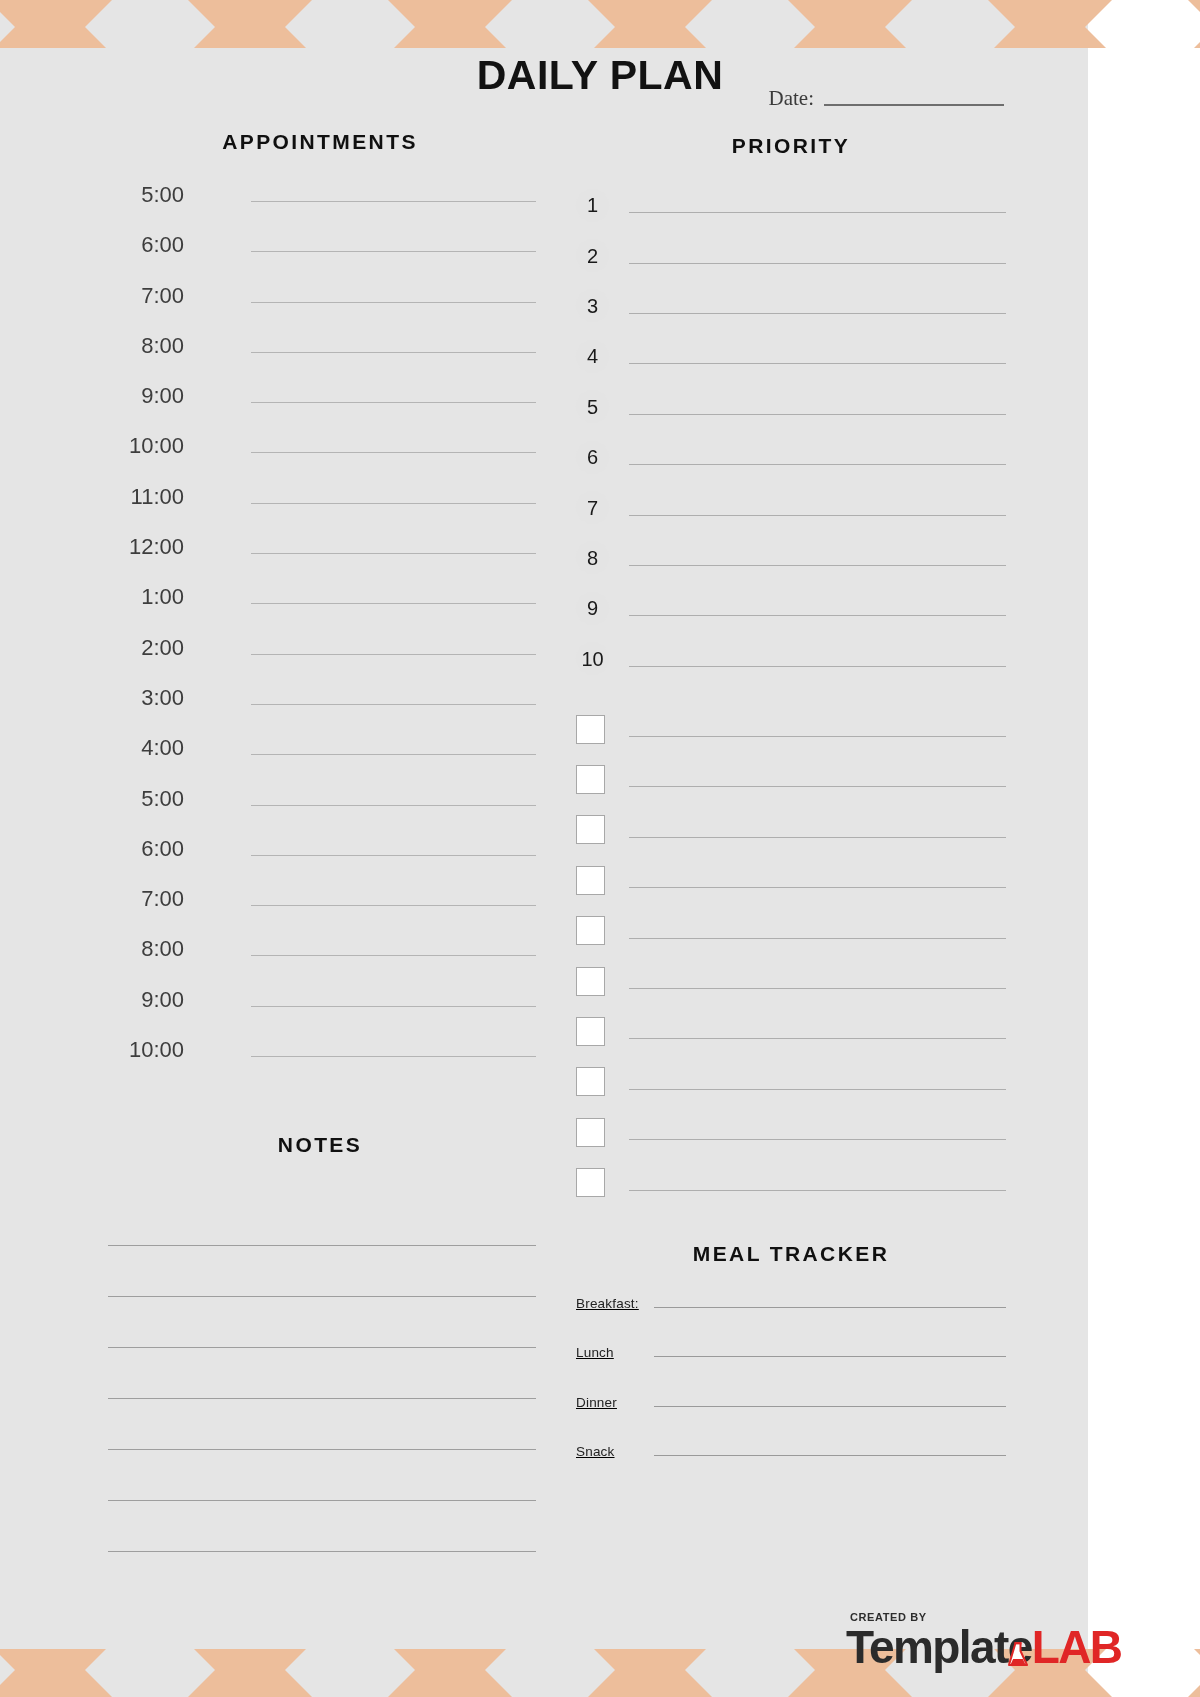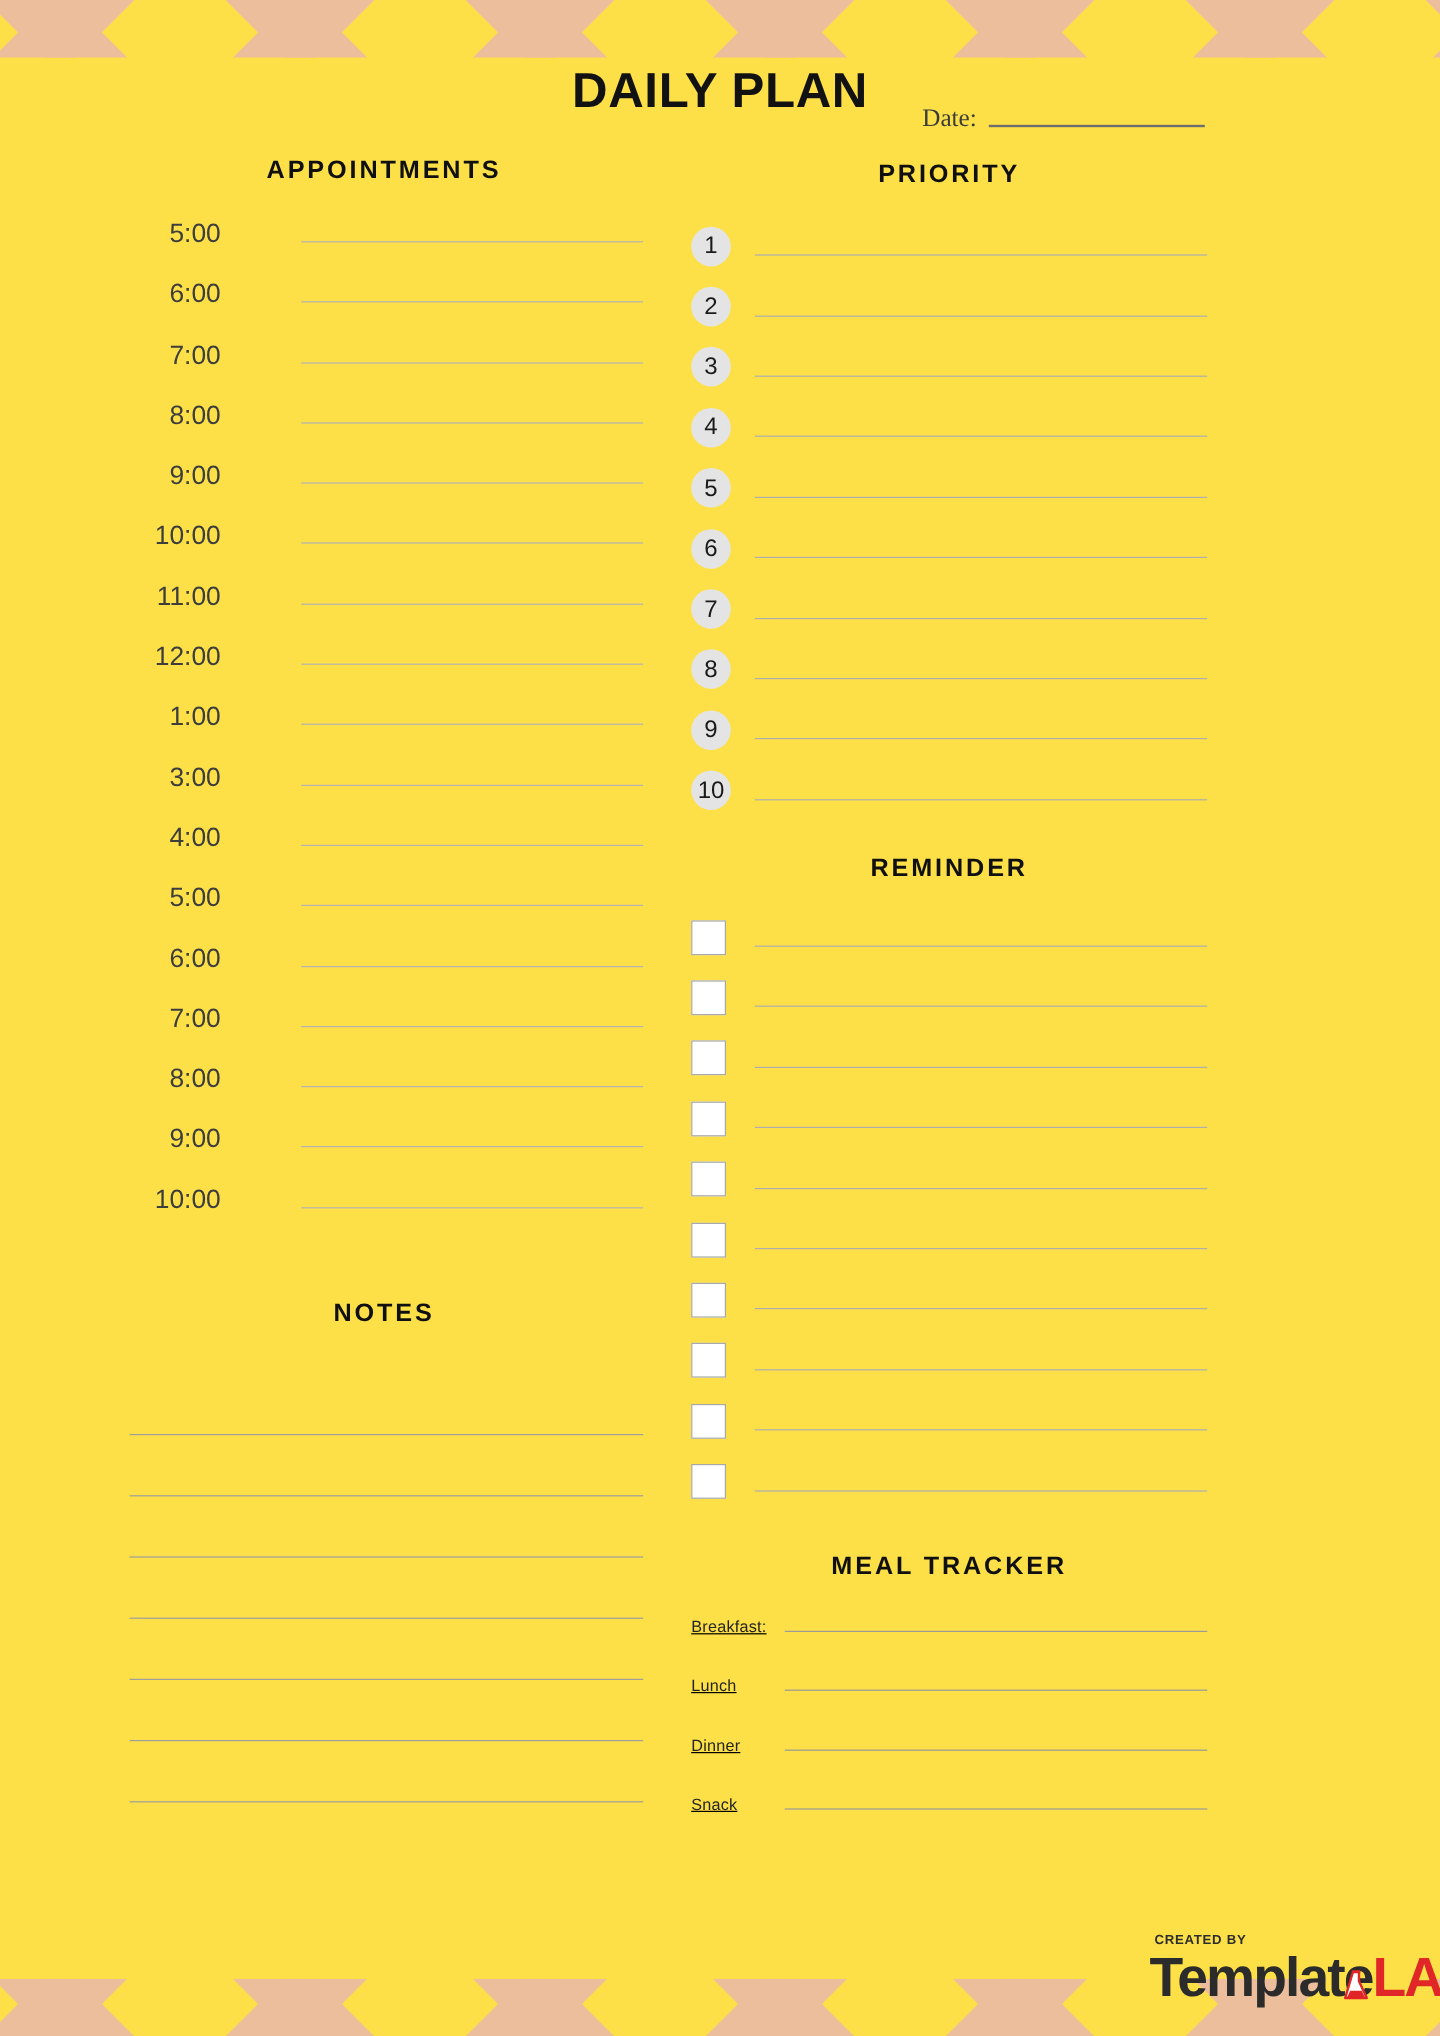--- a/index.html
+++ b/index.html
@@ -7,23 +7,23 @@
   html, body {
     width: 1200px;
     height: 1697px;
     background: #ffffff;
     font-family: "Liberation Sans", sans-serif;
     overflow: hidden;
   }
 
   .page {
     position: relative;
-    width: 1200px;
+    width: 1088px;
     height: 1697px;
-    background: #fde047;
+    background: #e5e5e5;
     padding-left: 28px;
   }
 
   
   .chevron-band {
     position: absolute;
     left: 0;
     width: 1200px;
     height: 48px;
     overflow: hidden;
@@ -298,20 +298,24 @@
       </div>
       <div class="appt-row">
         <span class="appt-time">12:00</span>
         <span class="appt-line"></span>
       </div>
       <div class="appt-row">
         <span class="appt-time">1:00</span>
         <span class="appt-line"></span>
       </div>
       <div class="appt-row">
+        <span class="appt-time">2:00</span>
+        <span class="appt-line"></span>
+      </div>
+      <div class="appt-row">
         <span class="appt-time">3:00</span>
         <span class="appt-line"></span>
       </div>
       <div class="appt-row">
         <span class="appt-time">4:00</span>
         <span class="appt-line"></span>
       </div>
       <div class="appt-row">
         <span class="appt-time">5:00</span>
         <span class="appt-line"></span>
@@ -391,21 +395,20 @@
       <div class="prio-row">
         <span class="prio-badge">9</span>
         <span class="prio-line"></span>
       </div>
       <div class="prio-row">
         <span class="prio-badge">10</span>
         <span class="prio-line"></span>
       </div>
     </div>
 
-    <div class="section-head rem-head">REMINDER</div>
 
     <div class="rem-list">
       <div class="rem-row">
         <span class="rem-box"></span>
         <span class="rem-line"></span>
       </div>
       <div class="rem-row">
         <span class="rem-box"></span>
         <span class="rem-line"></span>
       </div>

